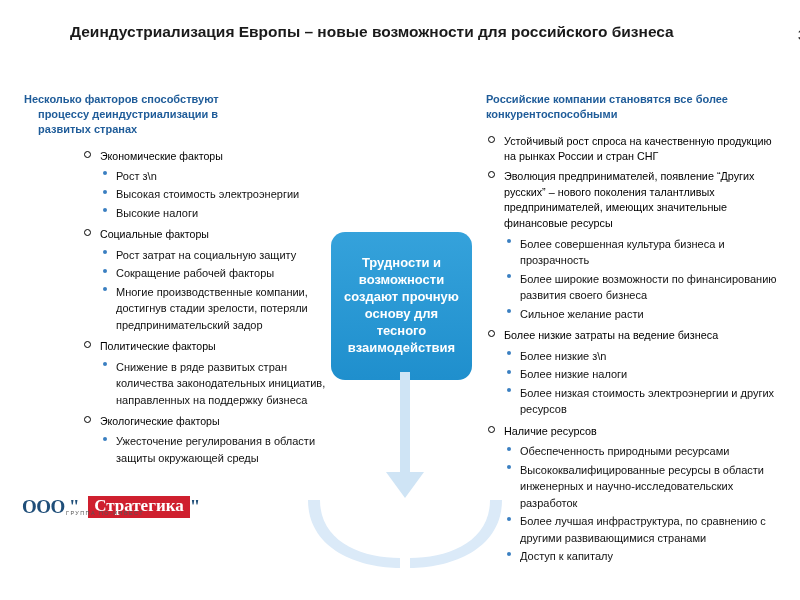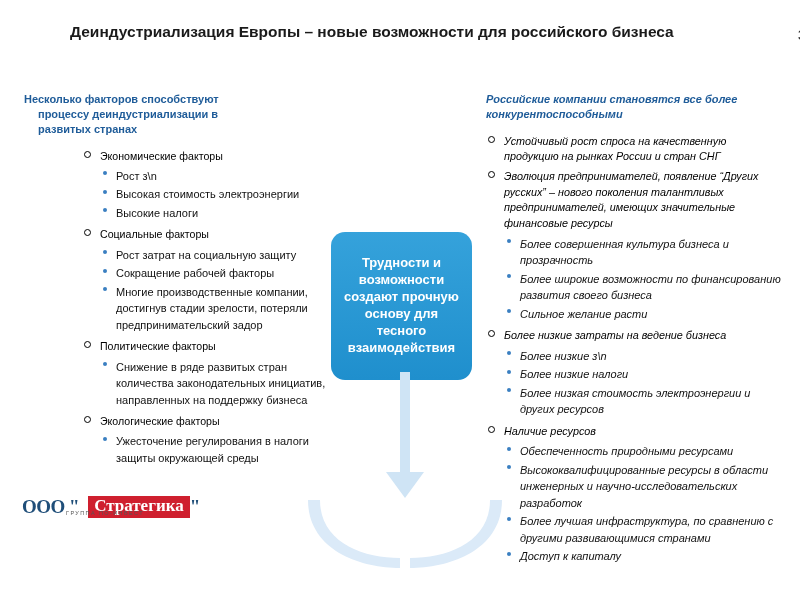--- a/index.html
+++ b/index.html
@@ -45,21 +45,20 @@
     position: absolute;
     left: 24px;
     top: 92px;
     width: 310px;
   }
   .col-right {
     position: absolute;
     left: 486px;
     top: 92px;
     width: 296px;
-    font-style: italic;
   }
   .col-head {
     font-size: 11px;
     font-weight: bold;
     color: #1f5c99;
     line-height: 1.35;
     margin-bottom: 12px;
   }
   .col-head .ind {
     display: block;
@@ -222,21 +221,21 @@
         <span>Политические факторы</span>
         <ul class="lvl2">
           <li><span class="b2"></span><span>Снижение в ряде развитых стран количества законодательных инициатив, направленных на поддержку бизнеса</span></li>
         </ul>
       </li>
 
       <li>
         <span class="b"></span>
         <span>Экологические факторы</span>
         <ul class="lvl2">
-          <li><span class="b2"></span><span>Ужесточение регулирования в налоги защиты окружающей среды</span></li>
+          <li><span class="b2"></span><span>Ужесточение регулирования в области защиты окружающей среды</span></li>
         </ul>
       </li>
     </ul>
   </div>
 
   <div class="callout">Трудности и возможности создают прочную основу для тесного взаимодействия</div>
 
   <div class="arrow-wrap">
     <svg width="210" height="200" viewBox="0 0 210 200">
       <path d="M100 0 L100 100 L86 100 L105 126 L124 100 L110 100 L110 0 Z" fill="#cfe4f5"></path>

